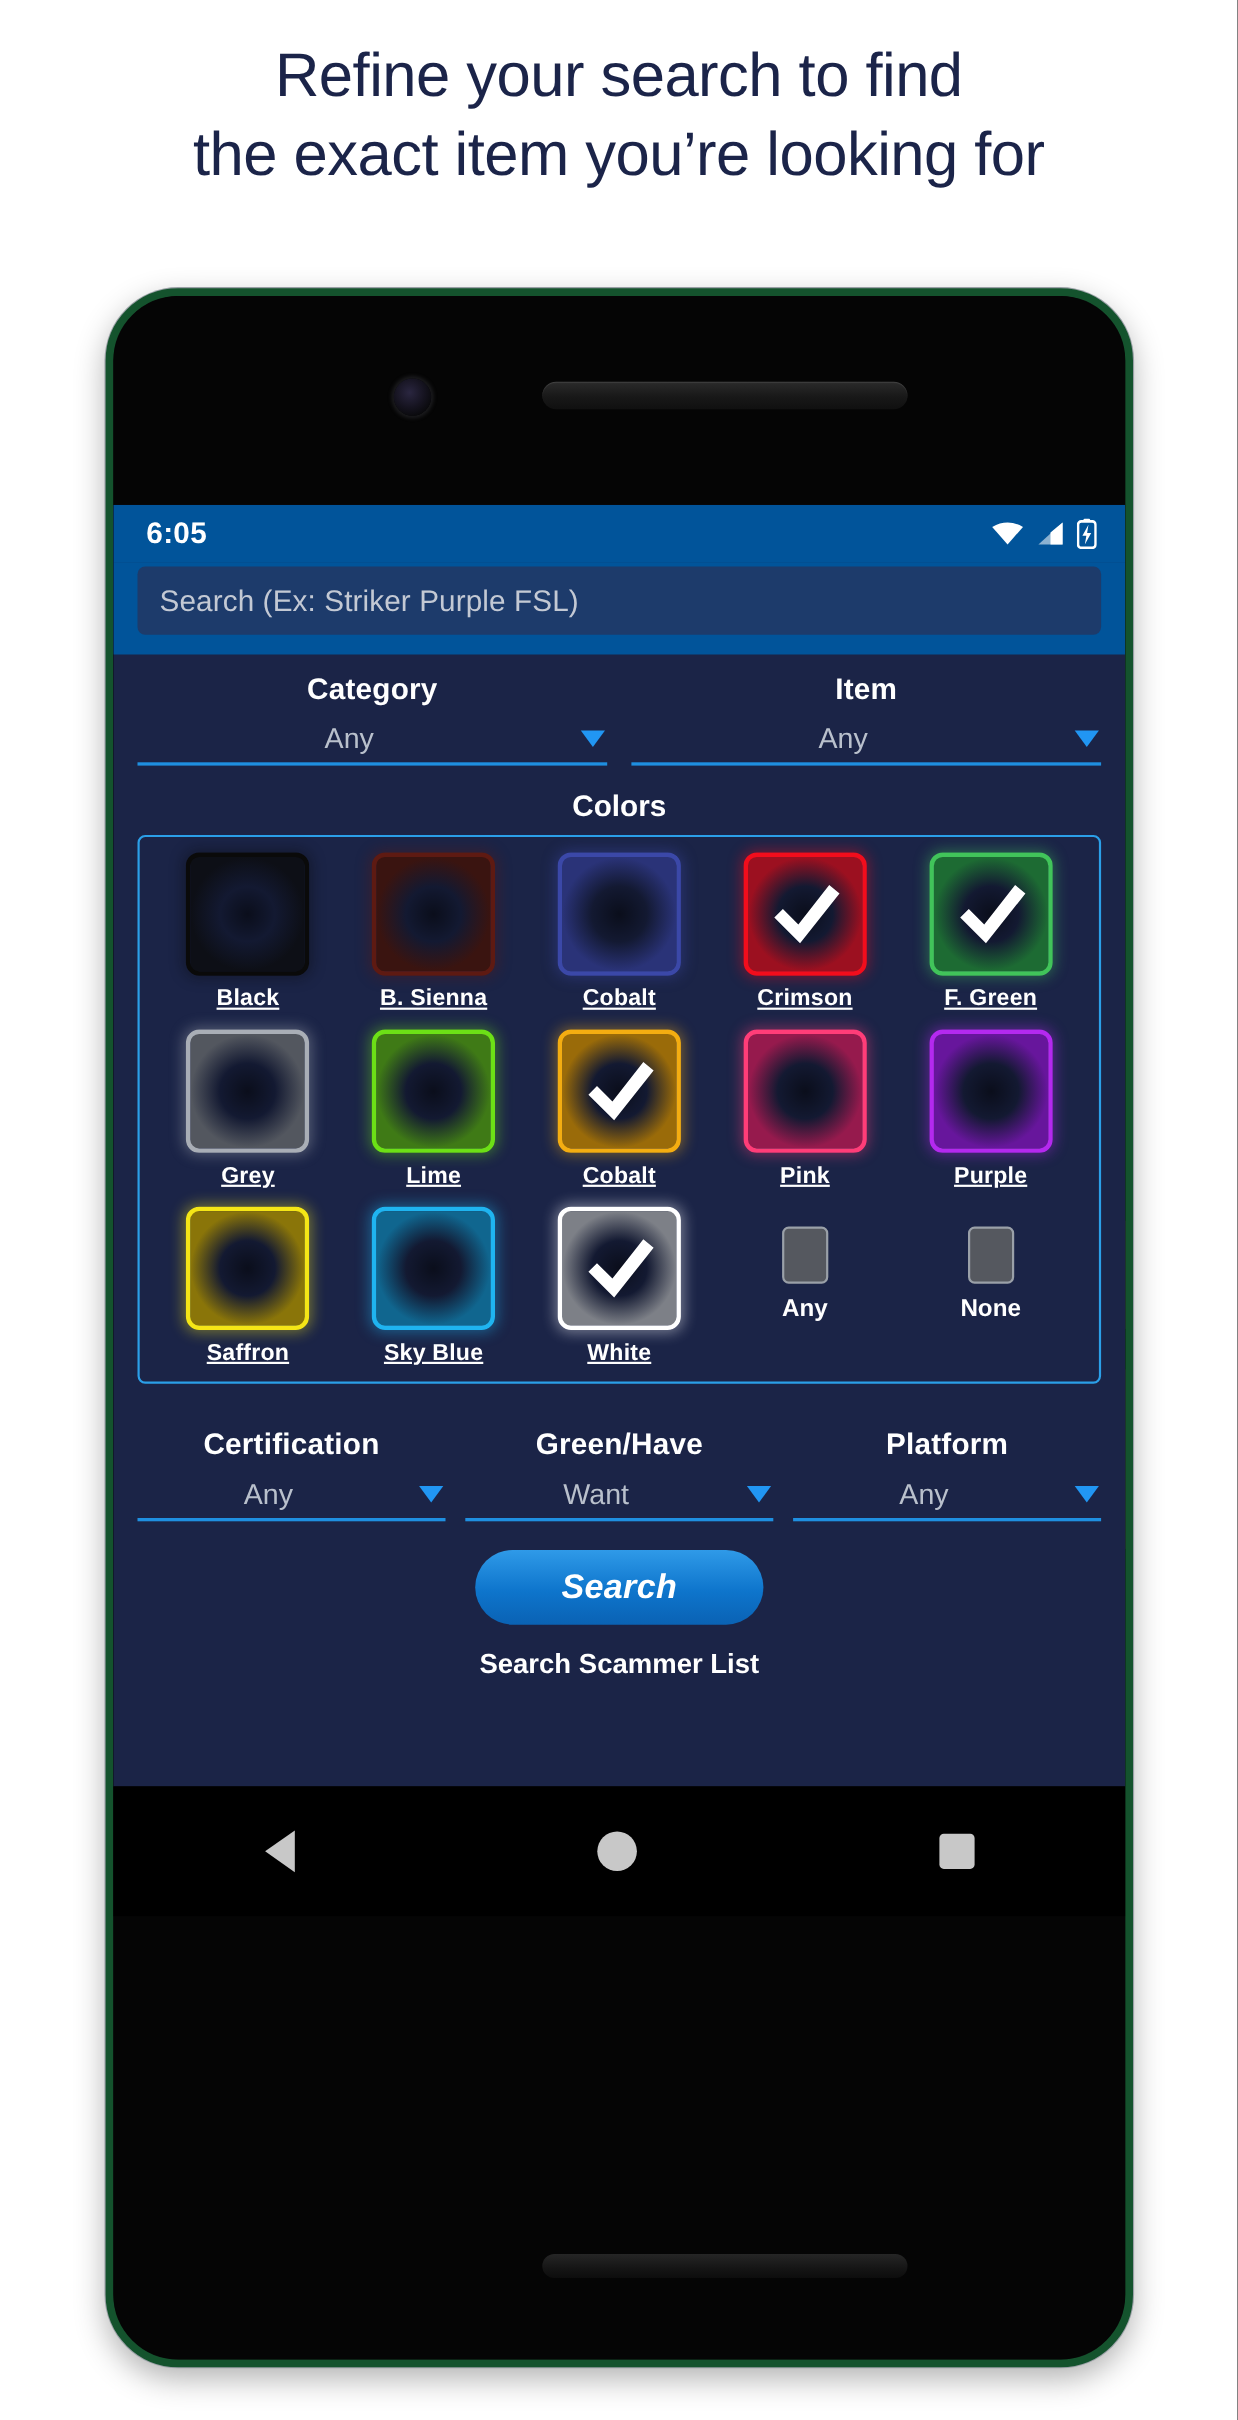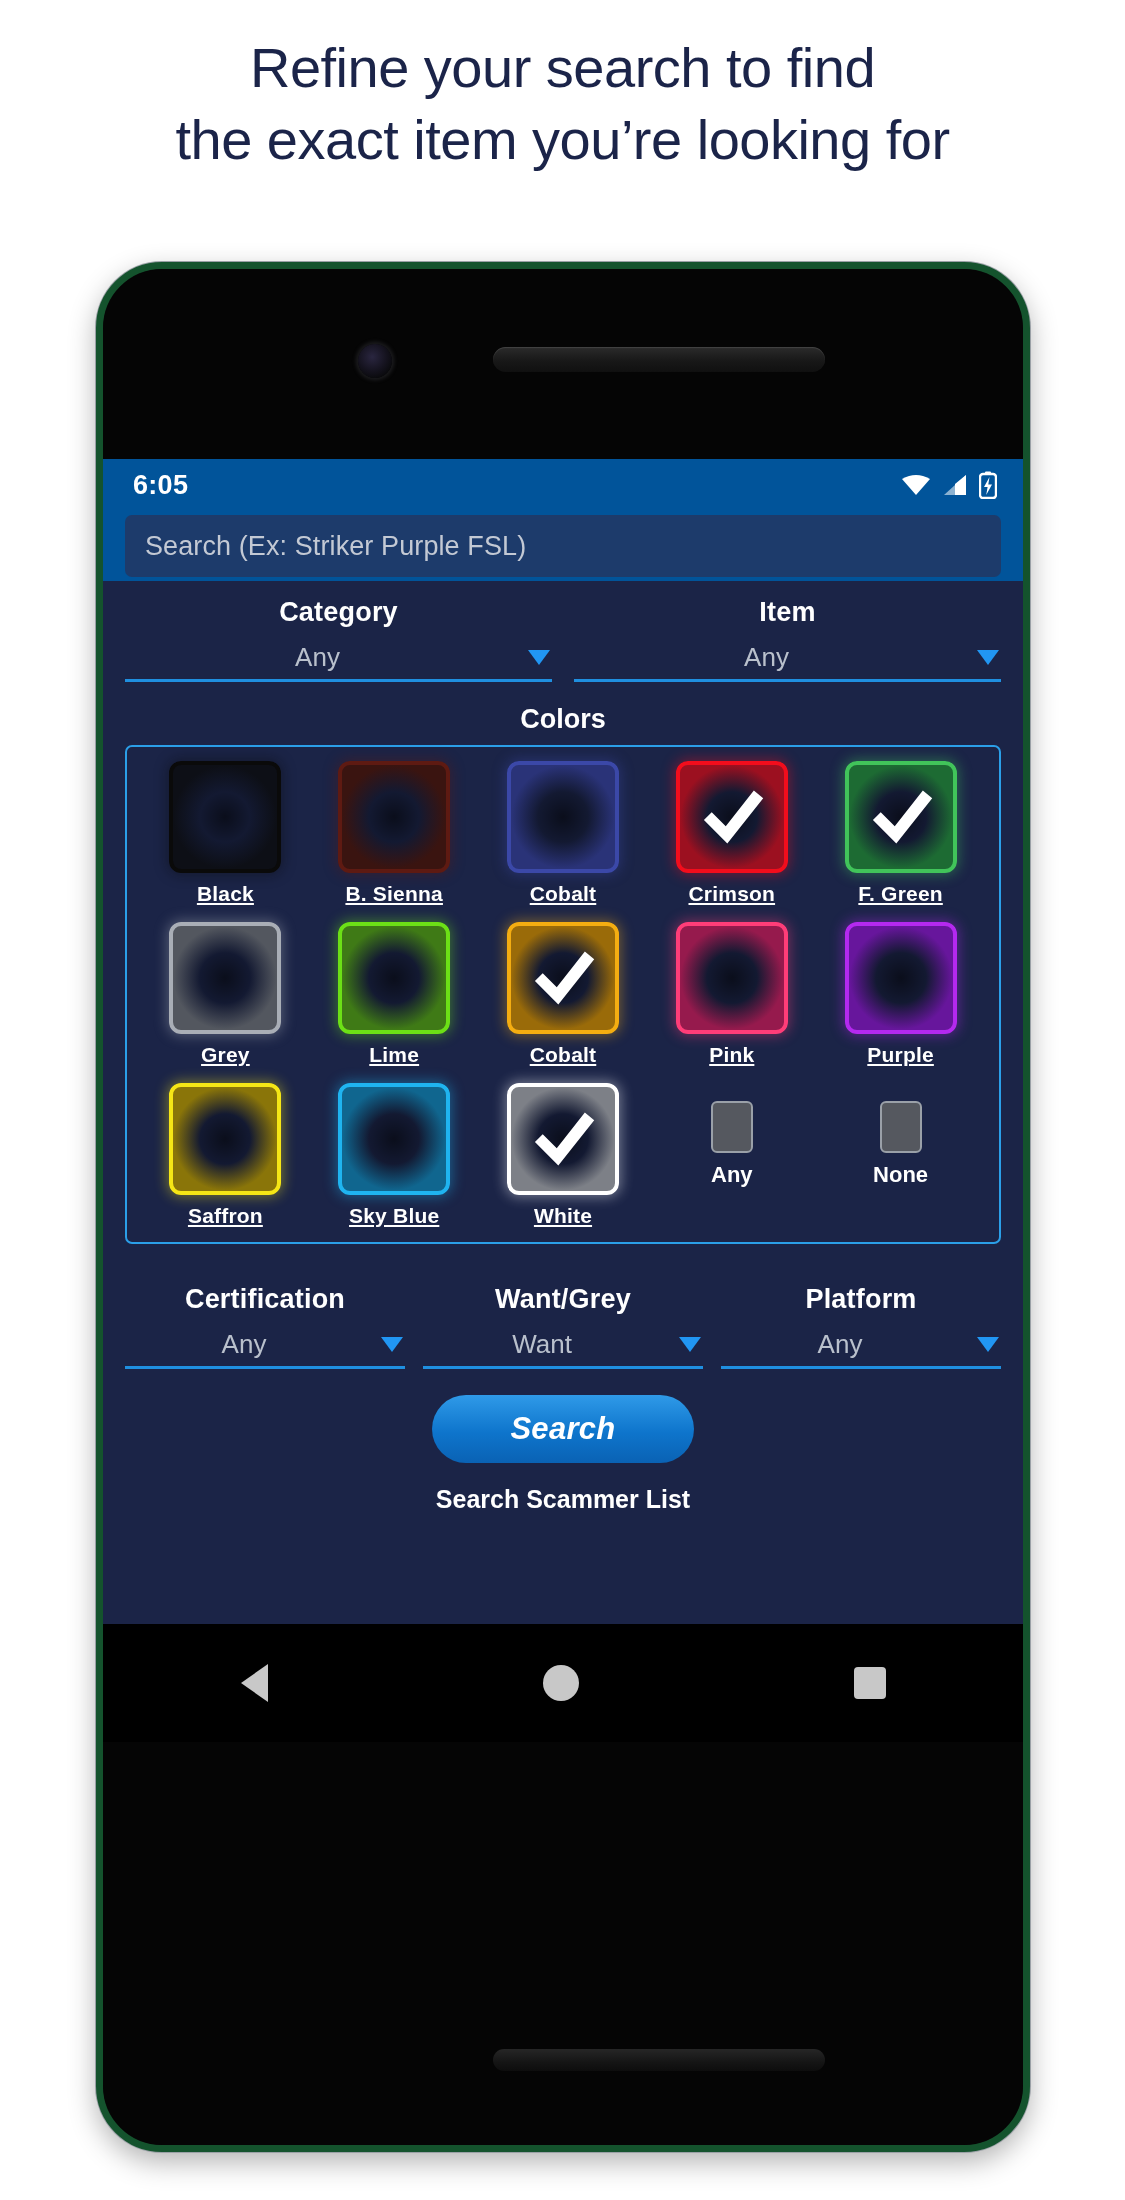--- a/index.html
+++ b/index.html
@@ -86,21 +86,21 @@
     padding: 0 26px 0 30px;
     color: #ffffff;
   }
   .clock { font-size: 27px; font-weight: 700; letter-spacing: 0.3px; }
   .status-icons { margin-left: auto; display: flex; align-items: center; gap: 11px; }
   .status-icons svg { display: block; }
 
   
   .searchbar-wrap {
     background: #01549a;
-    padding: 4px 22px 4px 22px;
+    padding: 4px 22px 18px 22px;
   }
   .search-field {
     height: 62px;
     background: #1d3b6b;
     border-radius: 7px;
     display: flex; align-items: center;
     padding: 0 20px;
   }
   .search-field .ph {
     color: #c3c9d4;
@@ -409,21 +409,21 @@
 
         <div class="bottom-row">
           <div class="dd">
             <div class="dd-label">Certification</div>
             <div class="dd-select">
               <span class="dd-value">Any</span>
               <span class="caret"></span>
             </div>
           </div>
           <div class="dd">
-            <div class="dd-label">Want/Grey</div>
+            <div class="dd-label">Green/Have</div>
             <div class="dd-select">
               <span class="dd-value">Want</span>
               <span class="caret"></span>
             </div>
           </div>
           <div class="dd">
             <div class="dd-label">Platform</div>
             <div class="dd-select">
               <span class="dd-value">Any</span>
               <span class="caret"></span>

